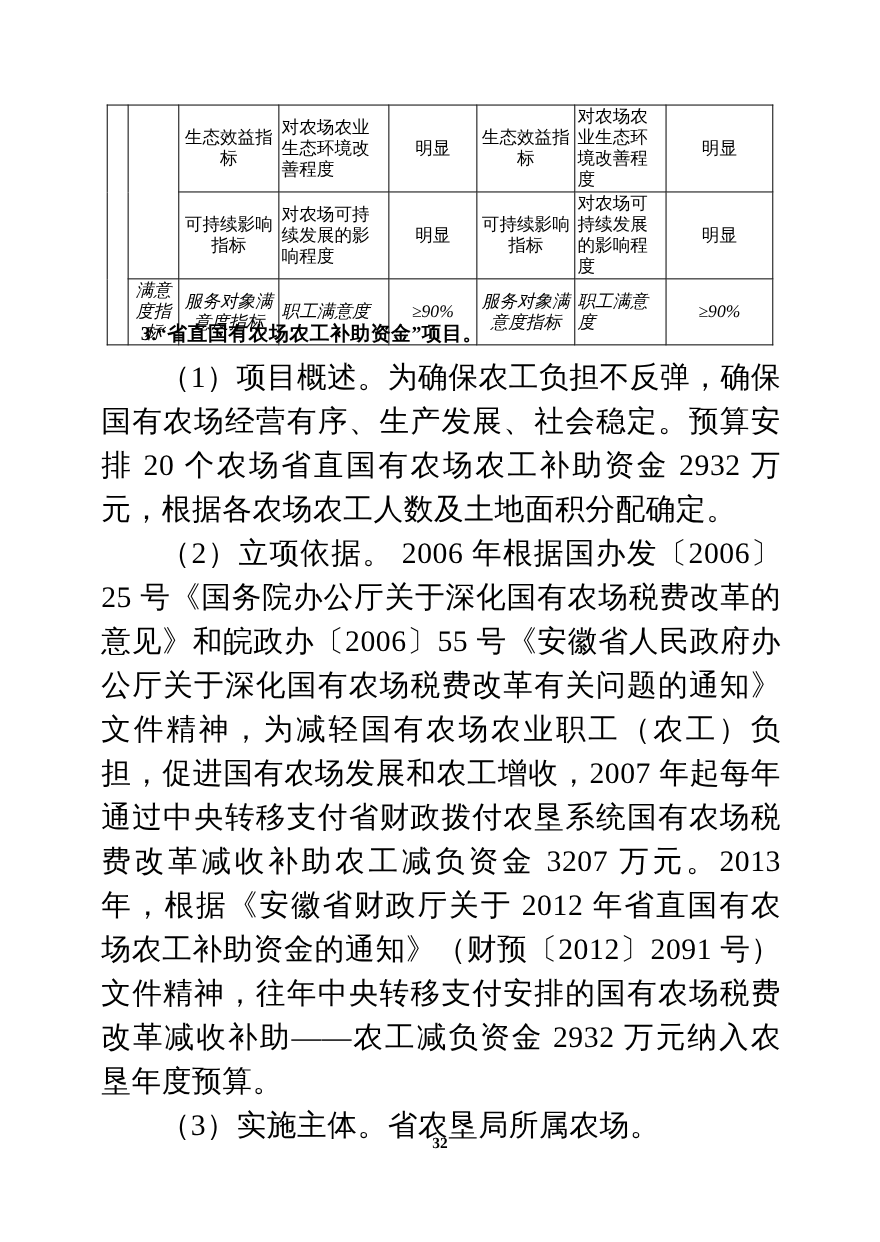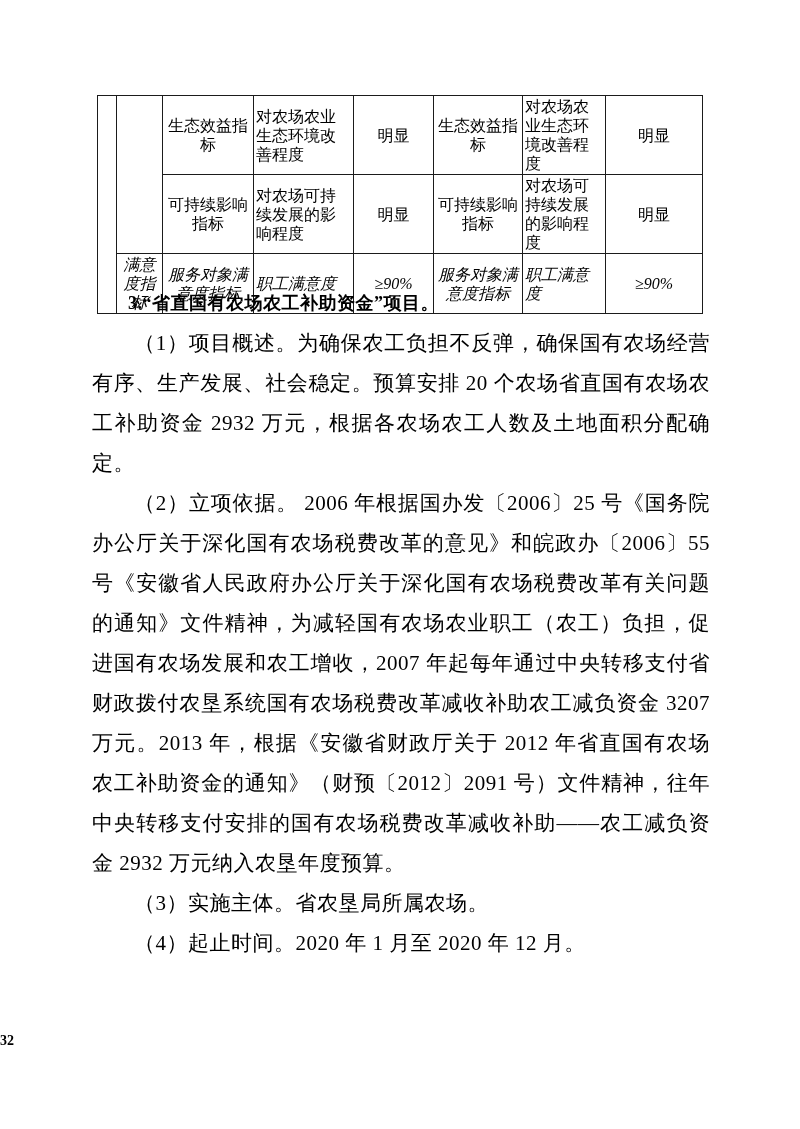--- a/index.html
+++ b/index.html
@@ -53,33 +53,34 @@
   .heading {
     margin: 0;
     font-size: 18px;
     line-height: 40px;
     font-weight: bold;
     text-indent: 2em;
     letter-spacing: 0.5px;
   }
   .para {
     margin: 0;
-    font-size: 21px;
+    font-size: 27px;
     line-height: 40px;
     text-indent: 2em;
     text-align: justify;
     letter-spacing: 0.5px;
   }
 
   
   .page-number {
     position: absolute;
     top: 1033px;
     left: 0;
     width: 100%;
+    text-align: center;
     font-size: 14px;
     font-weight: bold;
   }
 </style>
 </head>
 <body>
 
 <div class="page">
 
   <table class="perf-table">
@@ -122,18 +123,17 @@
         <td>≥90%</td>
       </tr>
     </tbody>
   </table>
 
   <div class="content">
     <h3 class="heading">3.“省直国有农场农工补助资金”项目。</h3>
     <p class="para">（1）项目概述。为确保农工负担不反弹，确保国有农场经营有序、生产发展、社会稳定。预算安排 20 个农场省直国有农场农工补助资金 2932 万元，根据各农场农工人数及土地面积分配确定。</p>
     <p class="para">（2）立项依据。 2006 年根据国办发〔2006〕25 号《国务院办公厅关于深化国有农场税费改革的意见》和皖政办〔2006〕55 号《安徽省人民政府办公厅关于深化国有农场税费改革有关问题的通知》文件精神，为减轻国有农场农业职工（农工）负担，促进国有农场发展和农工增收，2007 年起每年通过中央转移支付省财政拨付农垦系统国有农场税费改革减收补助农工减负资金 3207 万元。2013 年，根据《安徽省财政厅关于 2012 年省直国有农场农工补助资金的通知》（财预〔2012〕2091 号）文件精神，往年中央转移支付安排的国有农场税费改革减收补助——农工减负资金 2932 万元纳入农垦年度预算。</p>
     <p class="para">（3）实施主体。省农垦局所属农场。</p>
-    <p class="para">（4）起止时间。2020 年 1 月至 2020 年 12 月。</p>
   </div>
 
   <div class="page-number">32</div>
 
 </div>
 
 </body></html>

